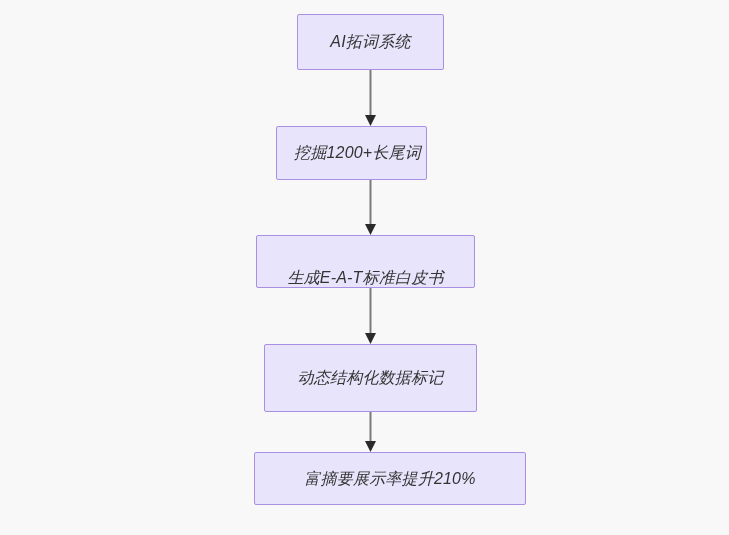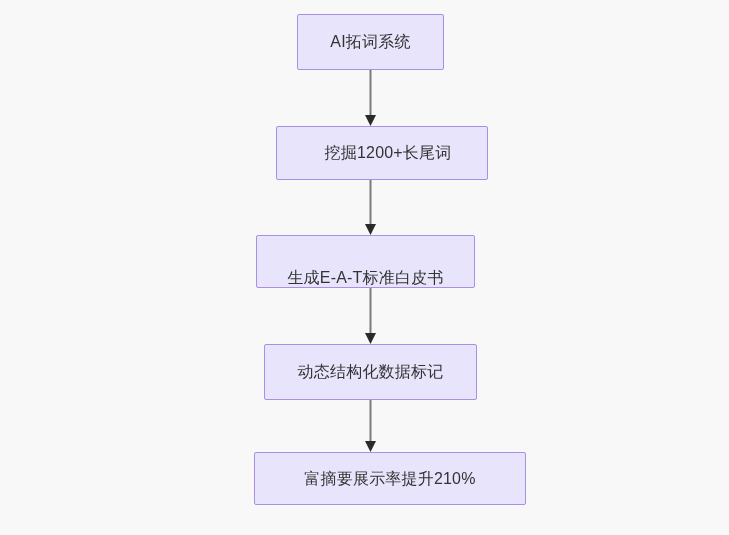--- a/index.html
+++ b/index.html
@@ -25,34 +25,35 @@
   .node {
     position: absolute;
     box-sizing: border-box;
     background: #e8e4fb;
     border: 1.5px solid #ab8fe2;
     border-radius: 2px;
     display: flex;
     align-items: center;
     justify-content: center;
     text-align: center;
+    font-style: italic;
   }
   .node-label {
     font-size: 16px;
     line-height: 1.2;
     color: #333333;
     font-weight: 400;
     letter-spacing: 0.2px;
     white-space: nowrap;
   }
 
   #node-0 { left: 297px; top: 14px;  width: 147px; height: 56px; }
-  #node-1 { left: 276px; top: 126px; width: 212px; height: 54px; padding-left: 12px; }
+  #node-1 { left: 276px; top: 126px; width: 151px; height: 54px; padding-left: 12px; }
   #node-2 { left: 256px; top: 235px; width: 219px; height: 53px; align-items: flex-end; }
-  #node-3 { left: 264px; top: 344px; width: 213px; height: 56px; }
+  #node-3 { left: 264px; top: 344px; width: 213px; height: 68px; }
   #node-4 { left: 254px; top: 452px; width: 272px; height: 53px; }
 
   
   .connector {
     position: absolute;
     left: 0;
     top: 0;
     width: 729px;
     height: 535px;
     pointer-events: none;

